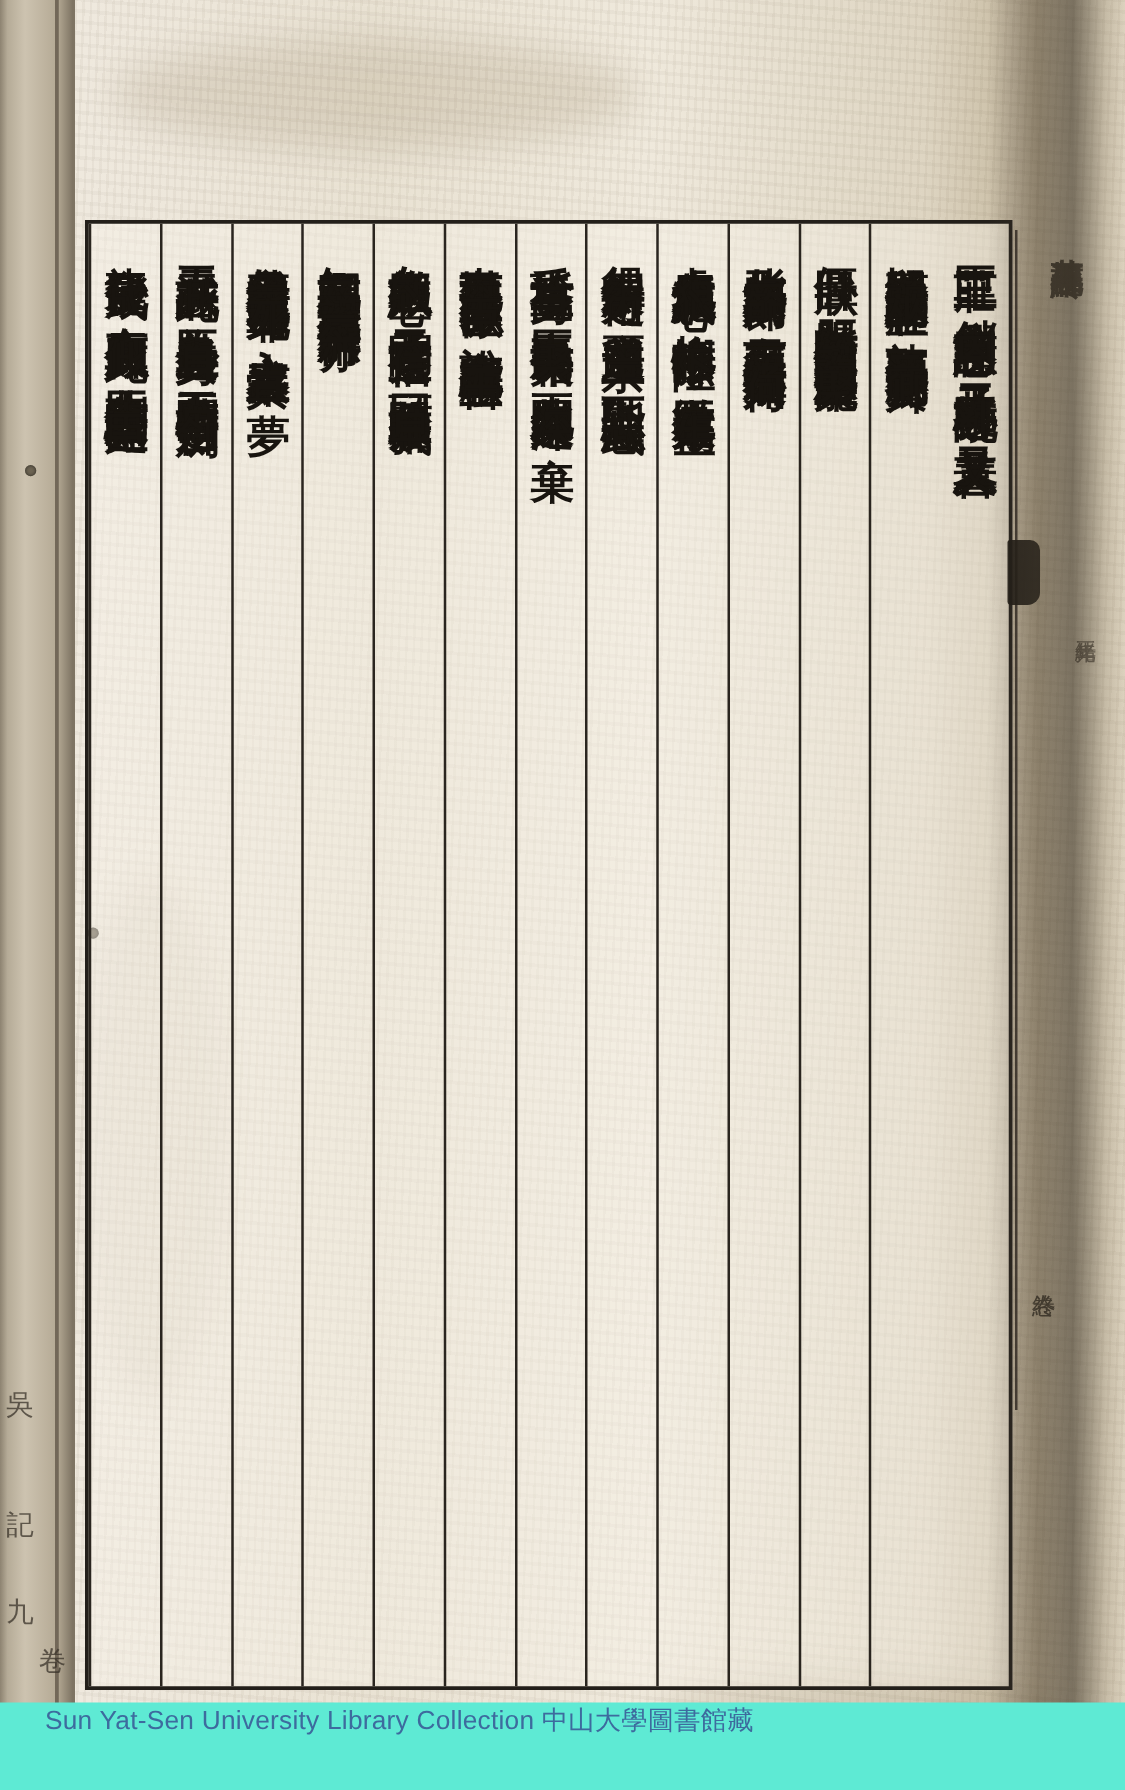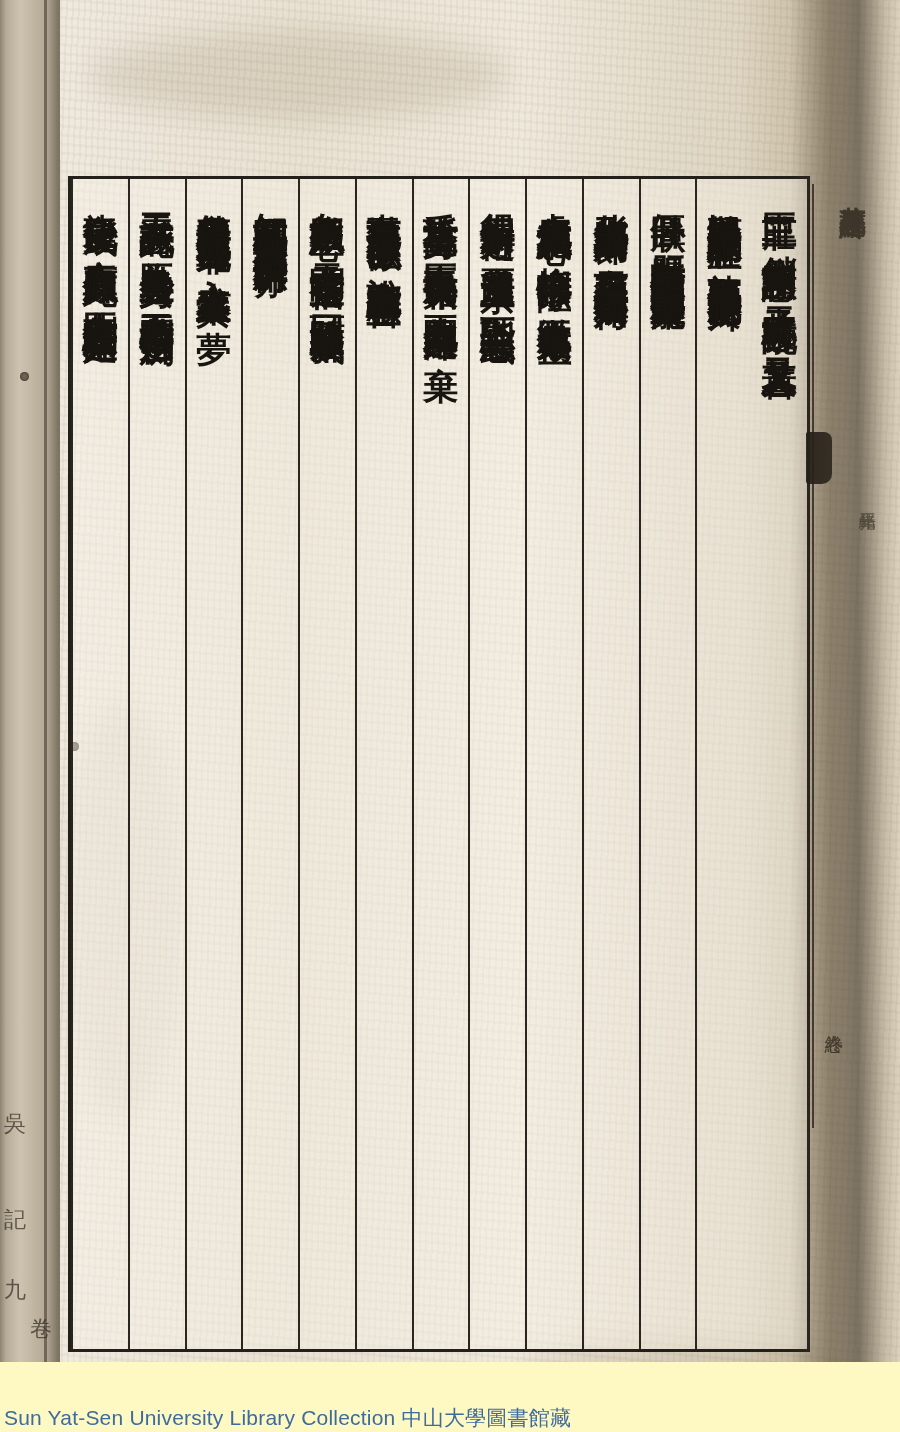--- a/index.html
+++ b/index.html
@@ -166,24 +166,24 @@
     width: 2px; height: 944px;
     background: #2b251e;
     opacity: .85;
   }
 
   
   .footer {
     position: absolute;
     left: 0; bottom: 0;
     width: 900px; height: 70px;
-    background: #fef9c3;
+    background: #5eead4;
     display: flex;
-    align-items: flex-end;
-    padding-left: 4px;
+    align-items: flex-start;
+    padding-left: 36px;
     box-sizing: border-box;
   }
   .footer-text {
     font-family: "Liberation Sans", sans-serif;
     font-size: 21px;
     color: #3d6b9e;
     letter-spacing: .2px;
   }
   .footer-text .cn { font-family: "DejaVu Sans", sans-serif; }
 

